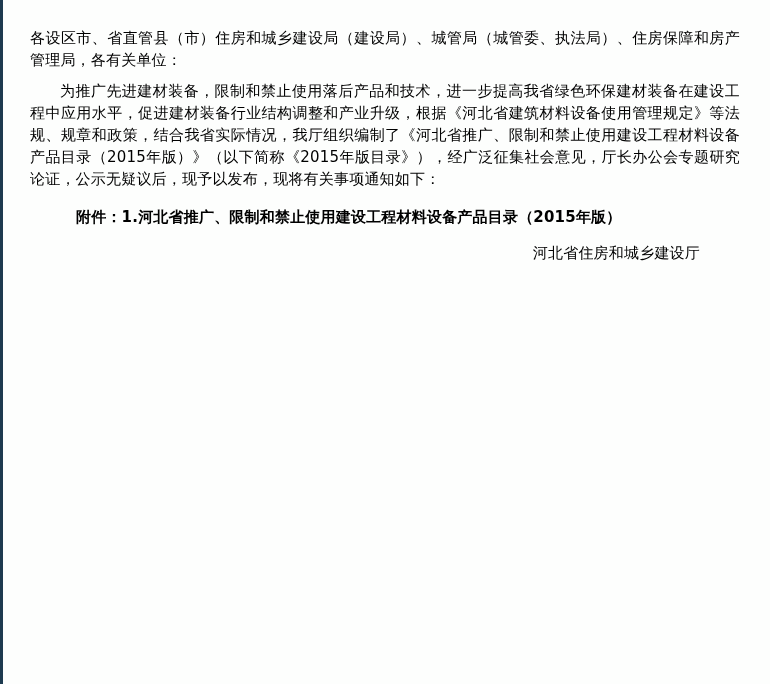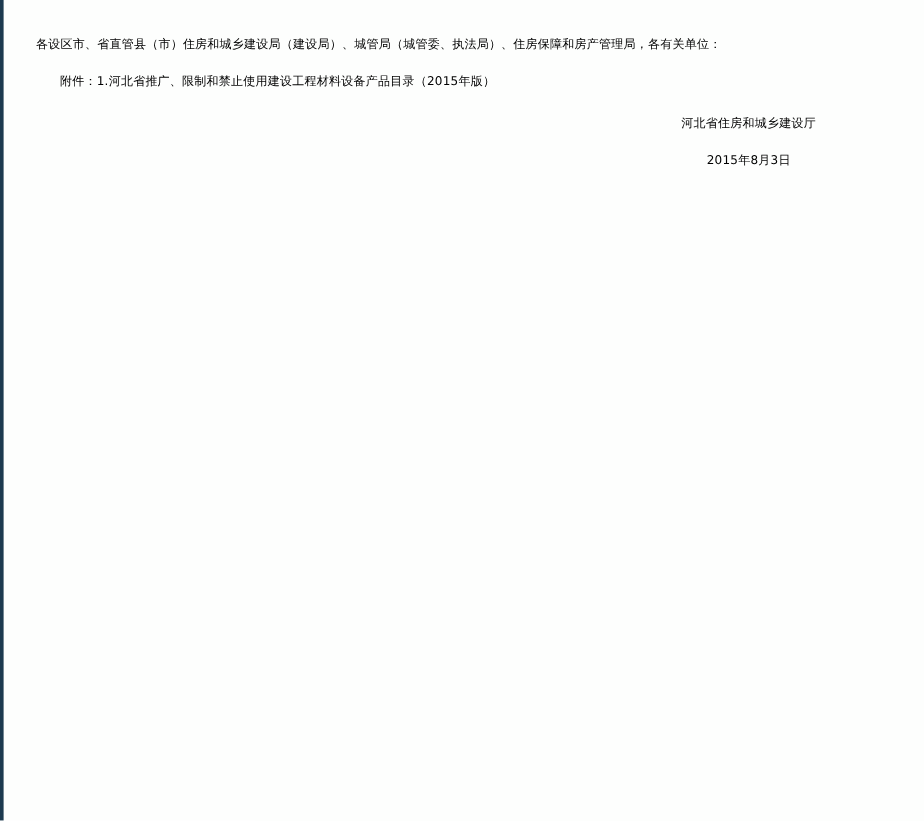--- a/index.html
+++ b/index.html
@@ -20,72 +20,74 @@
     position: absolute;
     left: 0;
     top: 0;
     width: 3px;
     height: 100%;
     background: #1d3a4f;
   }
   .content {
     box-sizing: border-box;
     padding: 27px 30px 16px 30px;
-    font-size: 10px;
+    font-size: 15px;
     line-height: 22px;
     text-align: justify;
     text-justify: inter-ideograph;
     letter-spacing: 0.2px;
   }
   .para {
     margin: 0 0 9px 0;
     text-indent: 2em;
   }
   .para.no-indent {
     text-indent: 0;
   }
   .attachments {
-    margin: 0;
+    margin: 16px;
+    font-weight: bold;
   }
   .attach-line1 {
     margin: 0;
     padding-left: 2em;
     text-align: left;
   }
   .attach-line2 {
     margin: 13px 0 0 0;
     padding-left: 5em;
     text-align: left;
   }
   .signature {
-    margin: 13px 60px 0 auto;
+    margin: 13px 40px 0 auto;
     width: -moz-fit-content;
     width: fit-content;
-    text-align: center;
+    text-align: right;
+    font-family: Liberation Mono, monospace;
   }
   .signature .org {
     margin: 0;
   }
   .signature .date {
     margin: 9px 0 0 0;
   }
 </style>
 </head>
 <body>
 
 <div class="page">
   <div class="left-border"></div>
   <div class="content">
 
     <p class="para no-indent">各设区市、省直管县（市）住房和城乡建设局（建设局）、城管局（城管委、执法局）、住房保障和房产管理局，各有关单位：</p>
 
+    <p class="para">为推广先进建材装备，限制和禁止使用落后产品和技术，进一步提高我省绿色环保建材装备在建设工程中应用水平，促进建材装备行业结构调整和产业升级，根据《河北省建筑材料设备使用管理规定》等法规、规章和政策，结合我省实际情况，我厅组织编制了《河北省推广、限制和禁止使用建设工程材料设备产品目录（2015年版）》（以下简称《2015年版目录》），经广泛征集社会意见，厅长办公会专题研究论证，公示无疑议后，现予以发布，现将有关事项通知如下：</p>
 
     <div class="attachments">
       <p class="attach-line1"><span>附件：</span><span>1.河北省推广、限制和禁止使用建设工程材料设备产品目录（2015年版）</span></p>
     </div>
 
     <div class="signature">
       <p class="org">河北省住房和城乡建设厅</p>
-      <p class="date">2015年8月3日</p>
     </div>
 
   </div>
 </div>
 
 </body></html>

